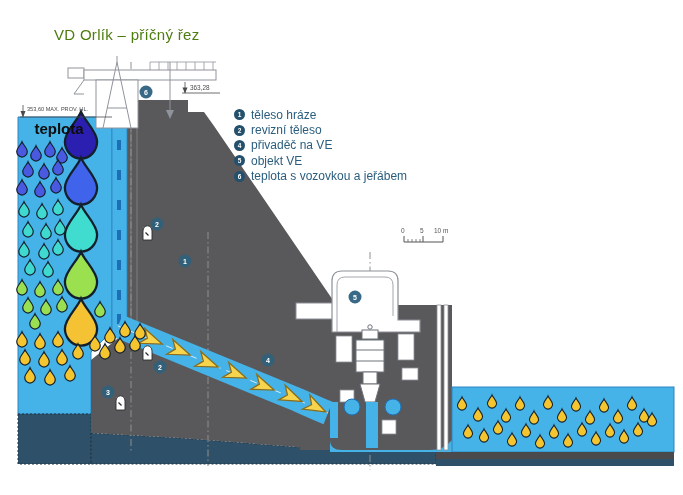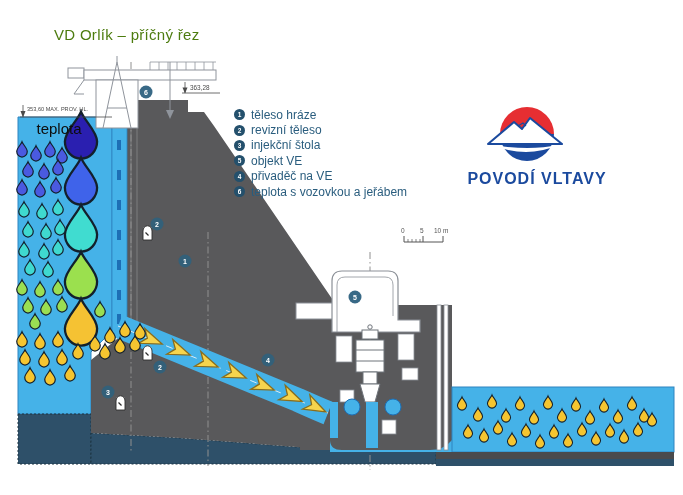--- a/index.html
+++ b/index.html
@@ -1,20 +1,20 @@
 <!DOCTYPE html>
 <html><head>
 <meta charset="utf-8">
 <style>
   html,body{margin:0;padding:0;}
   body{font-family:"Liberation Sans",sans-serif;}
   #canvas{position:relative;width:683px;height:495px;background:#ffffff;overflow:hidden;}
   #drawing{position:absolute;left:0;top:0;}
   .page-title{position:absolute;left:54px;top:26px;font-size:15px;color:#4d7c0f;letter-spacing:.3px;}
-  .temp-label{position:absolute;left:18px;top:118px;width:82px;text-align:center;font-weight:normal;
+  .temp-label{position:absolute;left:18px;top:118px;width:82px;text-align:center;font-weight:bold;
               font-size:15px;line-height:22px;color:#0d0d0d;}
   .legend{position:absolute;left:234px;top:107px;}
   .legend-row{display:flex;align-items:center;height:15.4px;}
   .legend-num{width:11px;height:11px;border-radius:50%;background:#24506c;color:#fff;
               font-size:6.5px;font-weight:bold;display:flex;align-items:center;justify-content:center;flex:0 0 11px;}
   .legend-label{margin-left:6px;font-size:12px;color:#2a5d7e;white-space:nowrap;}
   .logo{position:absolute;left:452px;top:96px;width:170px;}
   .logo-text{margin-top:2px;text-align:center;font-size:16px;font-weight:bold;color:#1b4a9e;letter-spacing:1px;}
   svg text{font-family:"Liberation Sans",sans-serif;}
   .elev-text{font-size:5.6px;fill:#4a4a4a;}
@@ -319,41 +319,27 @@
   <div class="legend">
     <div class="legend-row">
       <span class="legend-num">1</span>
       <span class="legend-label">těleso hráze</span>
     </div>
     <div class="legend-row">
       <span class="legend-num">2</span>
       <span class="legend-label">revizní těleso</span>
     </div>
     <div class="legend-row">
-      <span class="legend-num">3</span>
-      <span class="legend-label">injekční štola</span>
+      <span class="legend-num">4</span>
+      <span class="legend-label">přivaděč na VE</span>
     </div>
     <div class="legend-row">
       <span class="legend-num">5</span>
       <span class="legend-label">objekt VE</span>
     </div>
     <div class="legend-row">
-      <span class="legend-num">4</span>
-      <span class="legend-label">přivaděč na VE</span>
-    </div>
-    <div class="legend-row">
       <span class="legend-num">6</span>
       <span class="legend-label">teplota s vozovkou a jeřábem</span>
     </div>
   </div>
 
-  <div class="logo">
-    <svg width="170" height="68" viewBox="0 0 170 68">
-      <path d="M48,38 A27,27 0 0 1 102,38 Z" fill="#e62e32"></path>
-      <path d="M102,38 A27,27 0 0 1 48,38 Z" fill="#1b4a9e"></path>
-      <path d="M36,48 L62,26 L70,33 L78,22 L110,48 Z" fill="#ffffff" stroke="#1b4a9e" stroke-width="2" stroke-linejoin="round"></path>
-      <path d="M40,49 Q75,63 106,49 Q78,55 40,49 Z" fill="#ffffff"></path>
-      <path d="M66,30 L71,27 L74,30" fill="none" stroke="#1b4a9e" stroke-width="1.2"></path>
-    </svg>
-    <div class="logo-text">POVODÍ VLTAVY</div>
-  </div>
 
 </div>
 
 </body></html>

